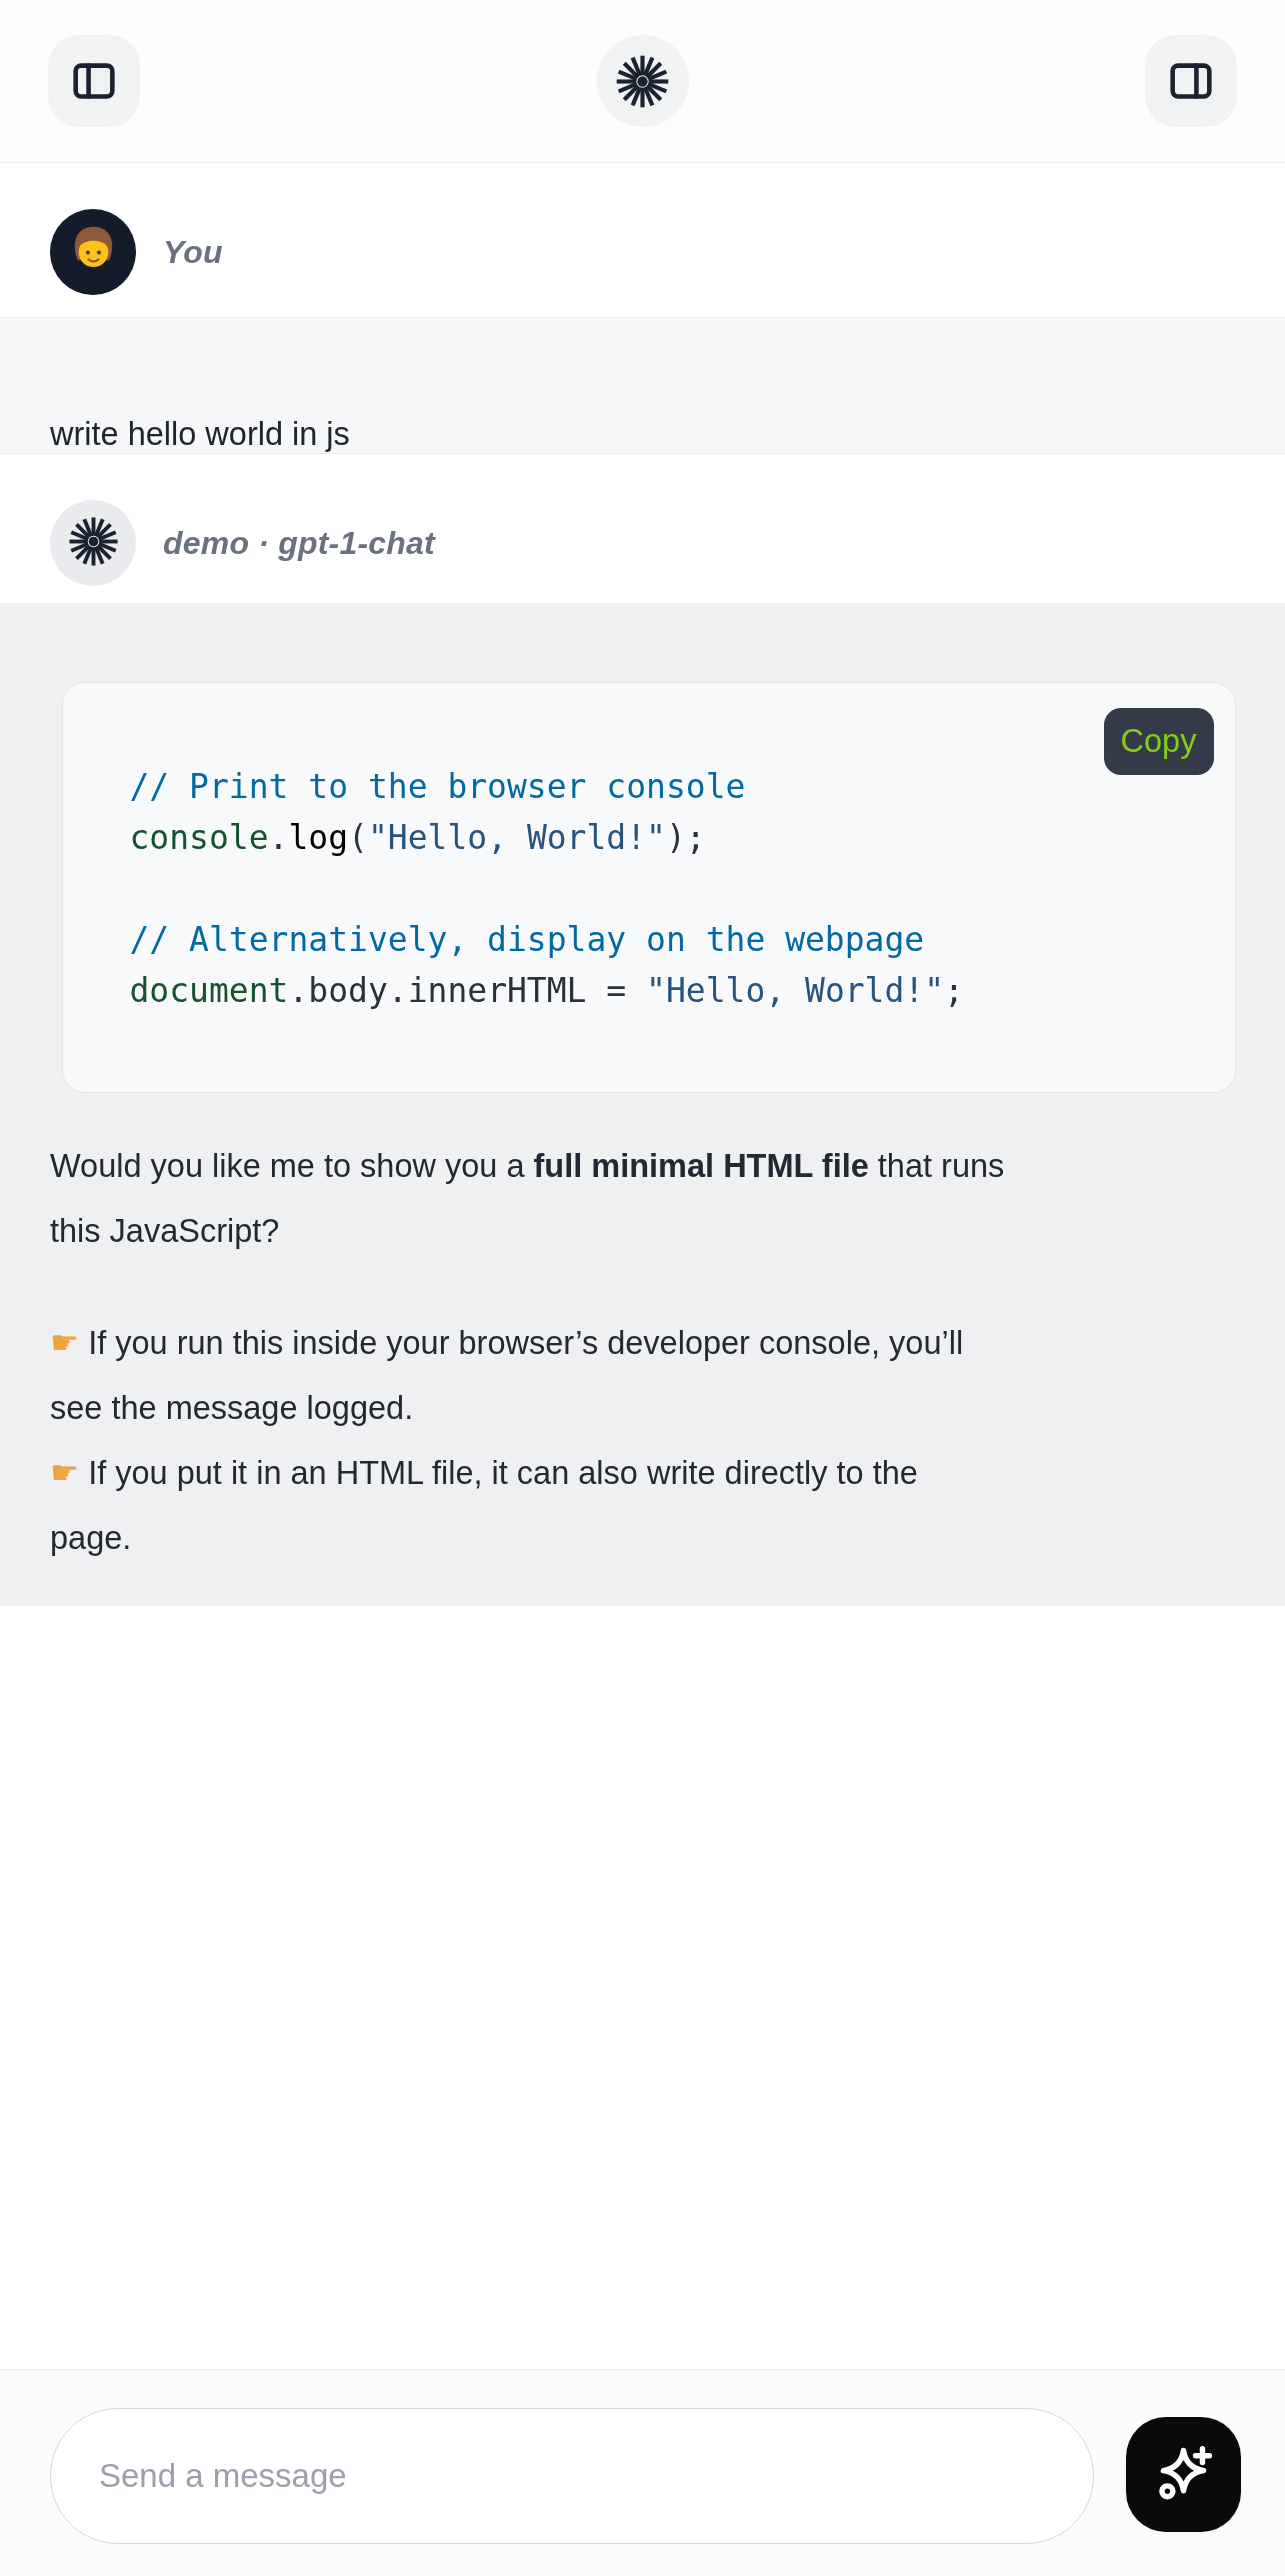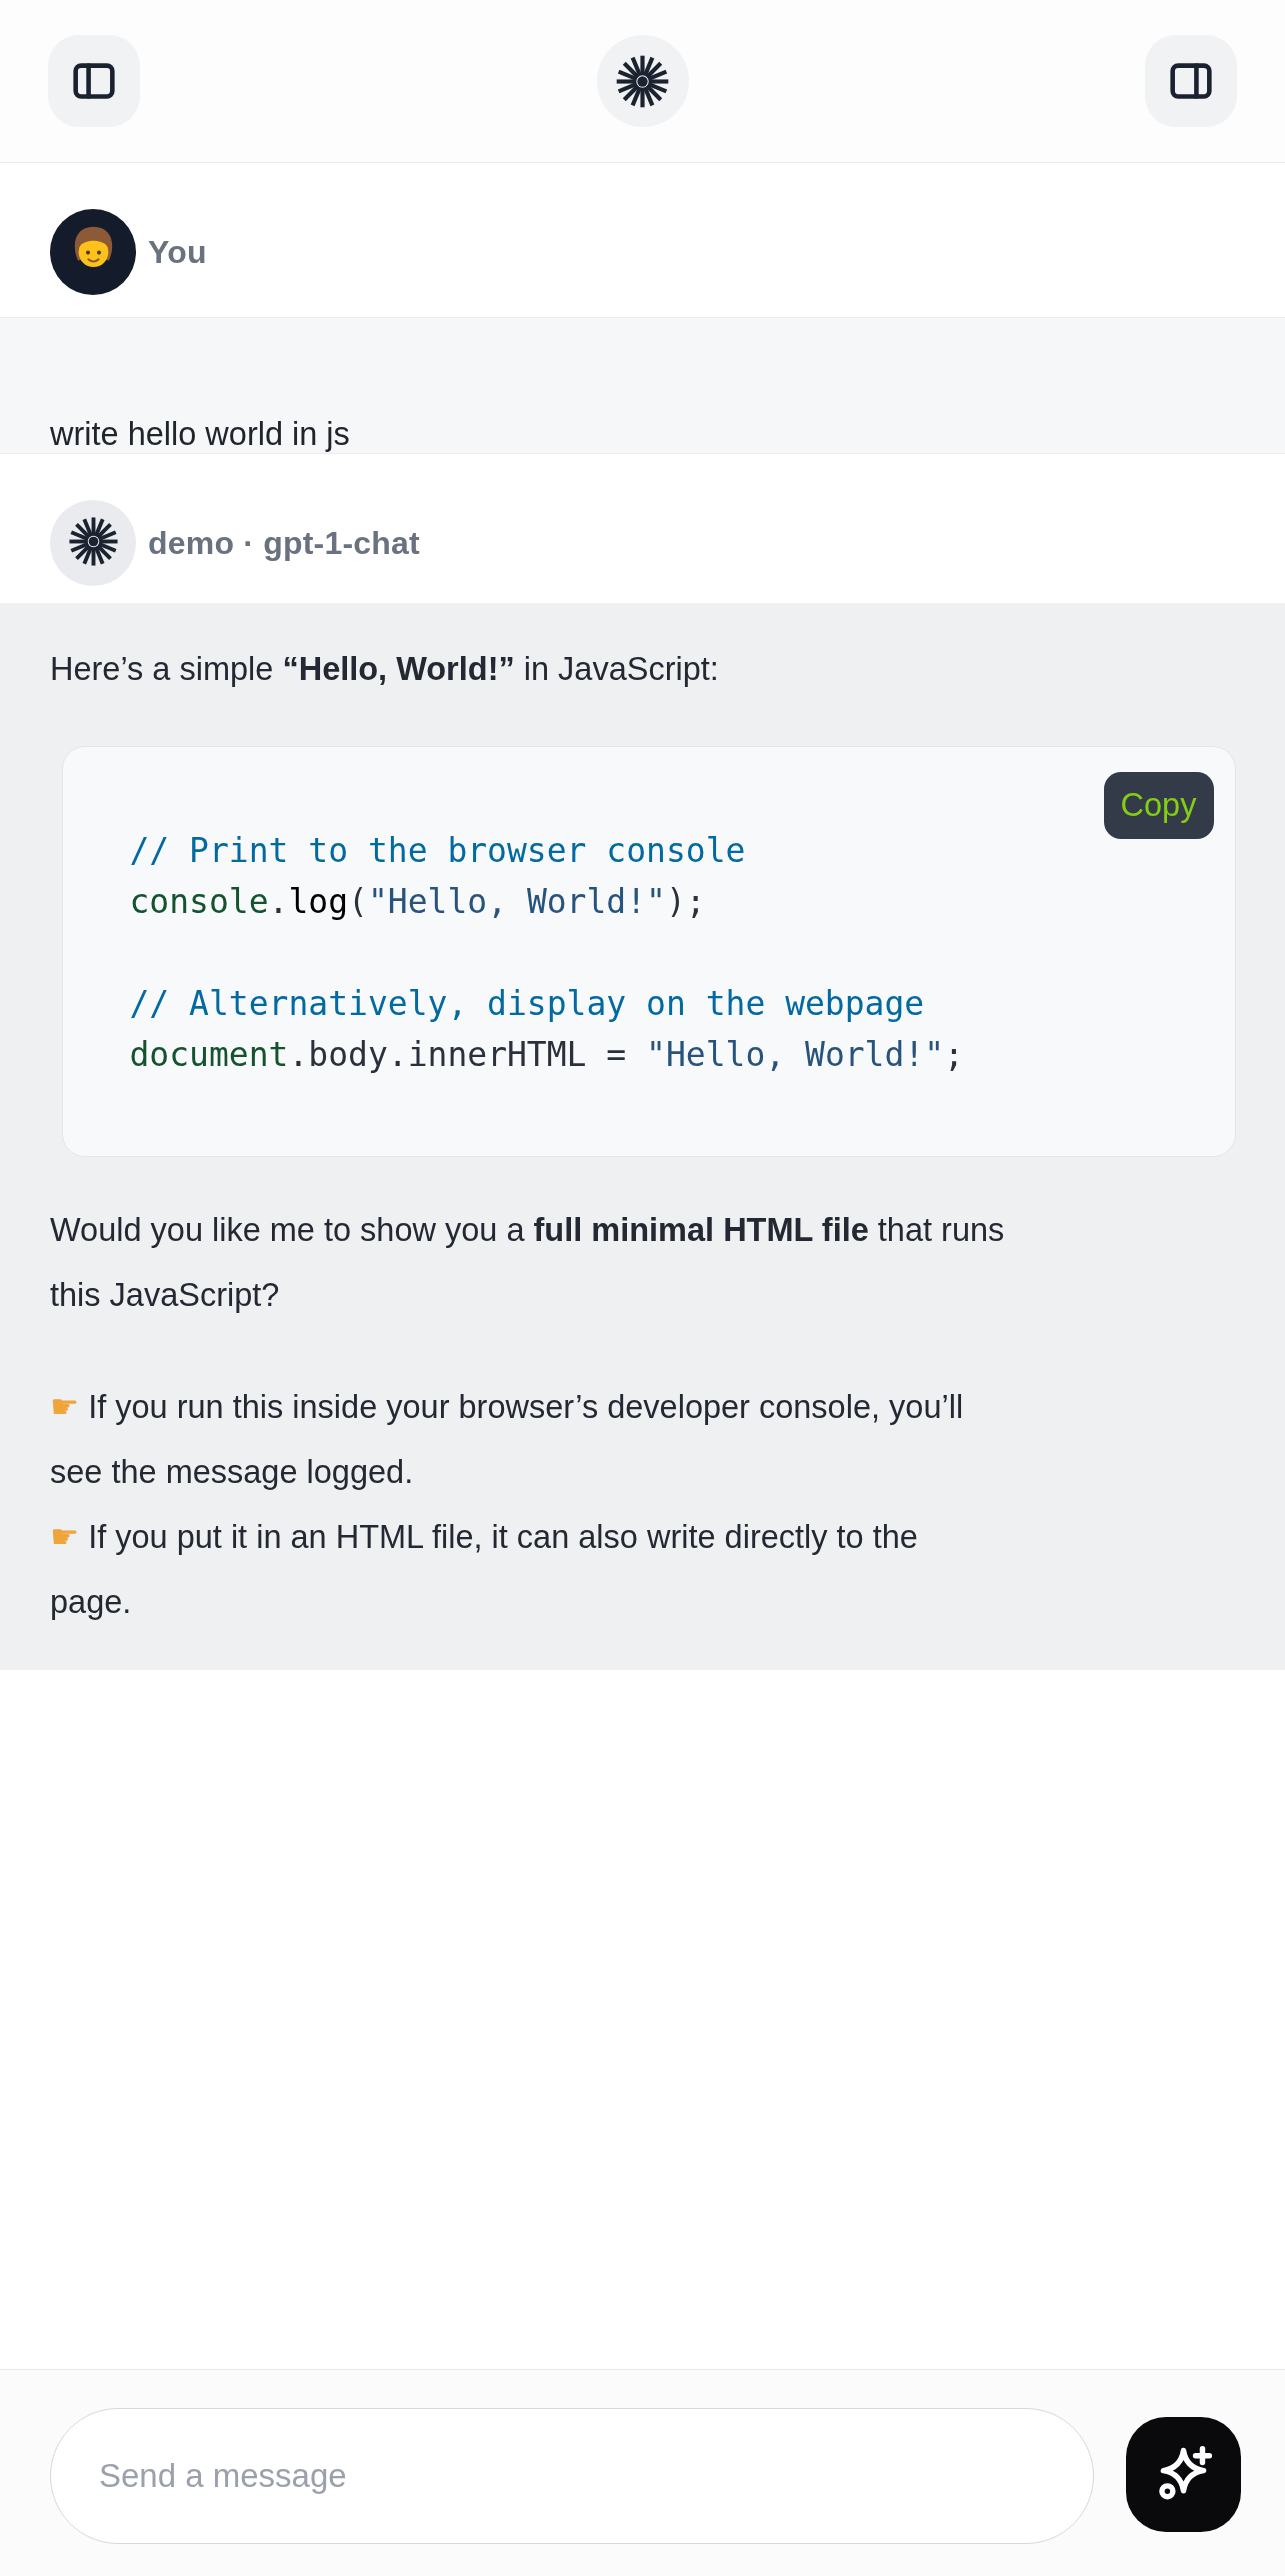--- a/index.html
+++ b/index.html
@@ -15,21 +15,21 @@
     display:flex; align-items:center; justify-content:space-between; padding:0 48px;
   }
   .icon-btn {
     width:92px; height:92px; border:none; background:#f1f2f4; border-radius:31px;
     display:flex; align-items:center; justify-content:center; cursor:pointer;
   }
   .icon-btn.round { border-radius:50%; }
   .icon-btn svg { display:block; }
 
   
-  .sender-row { margin:46px 50px 0; height:86px; display:flex; align-items:center; gap:12px; }
+  .sender-row { margin:46px 50px 0; height:86px; display:flex; align-items:center; gap:27px;font-style:italic; }
   .avatar {
     width:86px; height:86px; border-radius:50%;
     display:flex; align-items:center; justify-content:center; flex:0 0 auto;
   }
   .avatar.user { background:#141b2a; }
   .avatar.bot  { background:#e9ebee; }
   .sender-label { font-size:32px; font-weight:700; color:#6a7280; letter-spacing:0.2px; }
 
   
   .user-band {
@@ -180,21 +180,20 @@
             <line x1="-0.96" y1="2.31" x2="-4.02" y2="9.7"></line>
         </g>
         <circle cx="0" cy="0" r="2.1" fill="#1c2330" stroke="none"></circle>
       </svg>
     </span>
   </div>
   <span class="sender-label">demo · gpt-1-chat</span>
 </div>
 
 <div class="assistant-bubble">
-  <div class="intro"><span>Here’s a simple </span><span class="b">“Hello, World!”</span><span> in JavaScript:</span></div>
 
   <div class="code-card">
     <pre><div><span class="tok-comment">// Print to the browser console</span></div><div><span class="tok-name">console</span><span>.</span><span class="tok-func">log</span><span>(</span><span class="tok-string">"Hello, World!"</span><span>);</span></div><div>&nbsp;</div><div><span class="tok-comment">// Alternatively, display on the webpage</span></div><div><span class="tok-name">document</span><span>.body.innerHTML = </span><span class="tok-string">"Hello, World!"</span><span>;</span></div></pre>
     <button class="copy-btn">Copy</button>
   </div>
 
   <div class="para para2"><span>Would you like me to show you a </span><span class="b">full minimal HTML file</span><span> that runs
 this JavaScript?</span></div>
   <div class="para para1"><span class="emoji">☛</span><span> If you run this inside your browser’s developer console, you’ll
 see the message logged.

